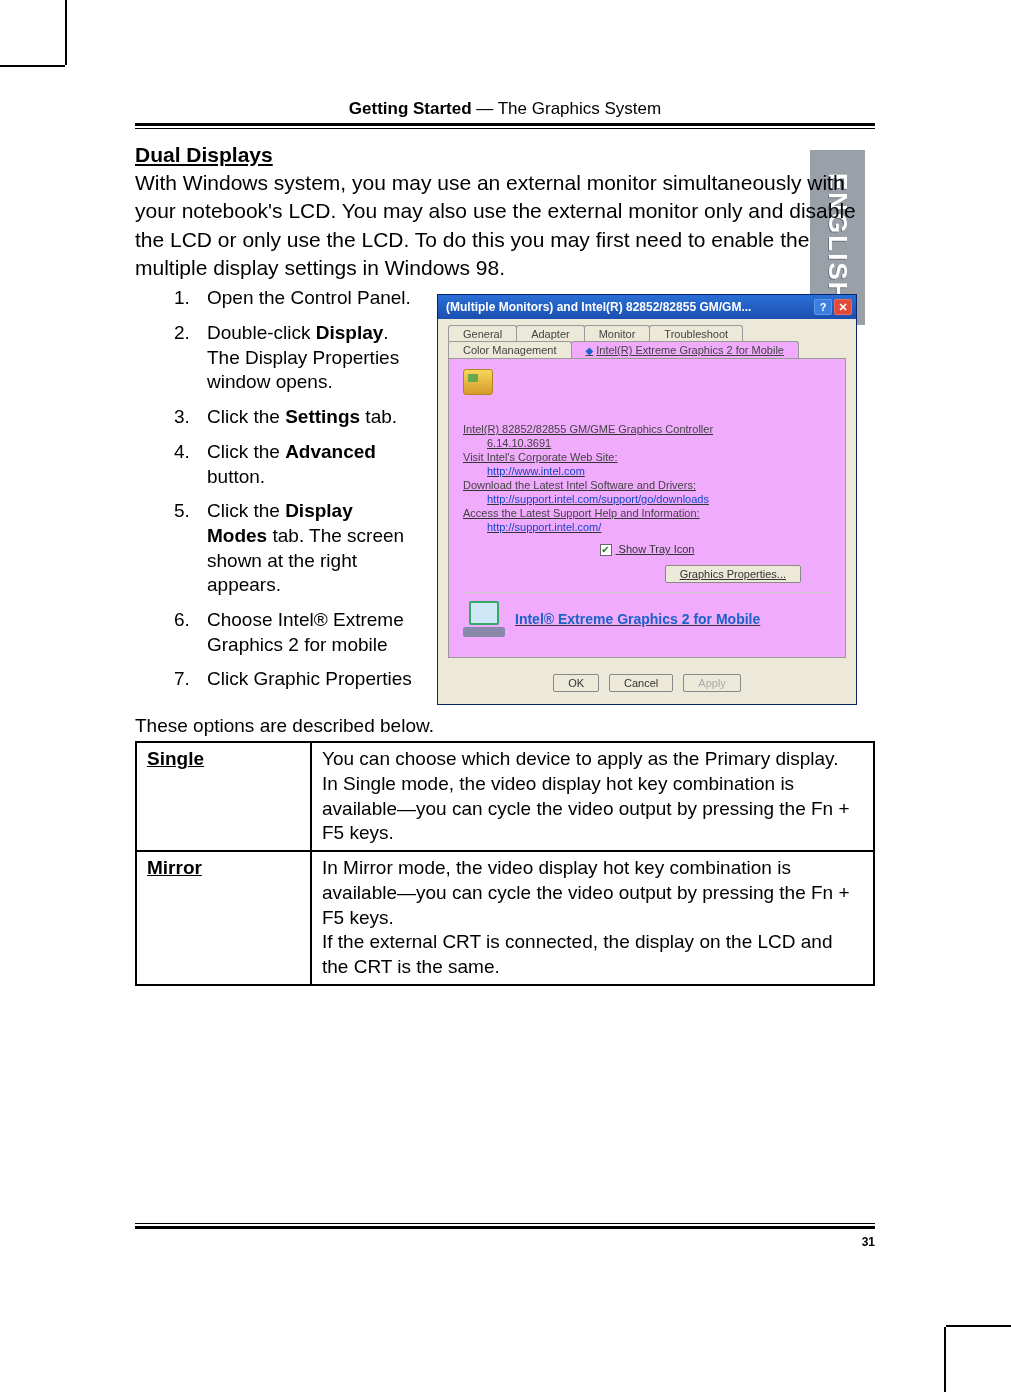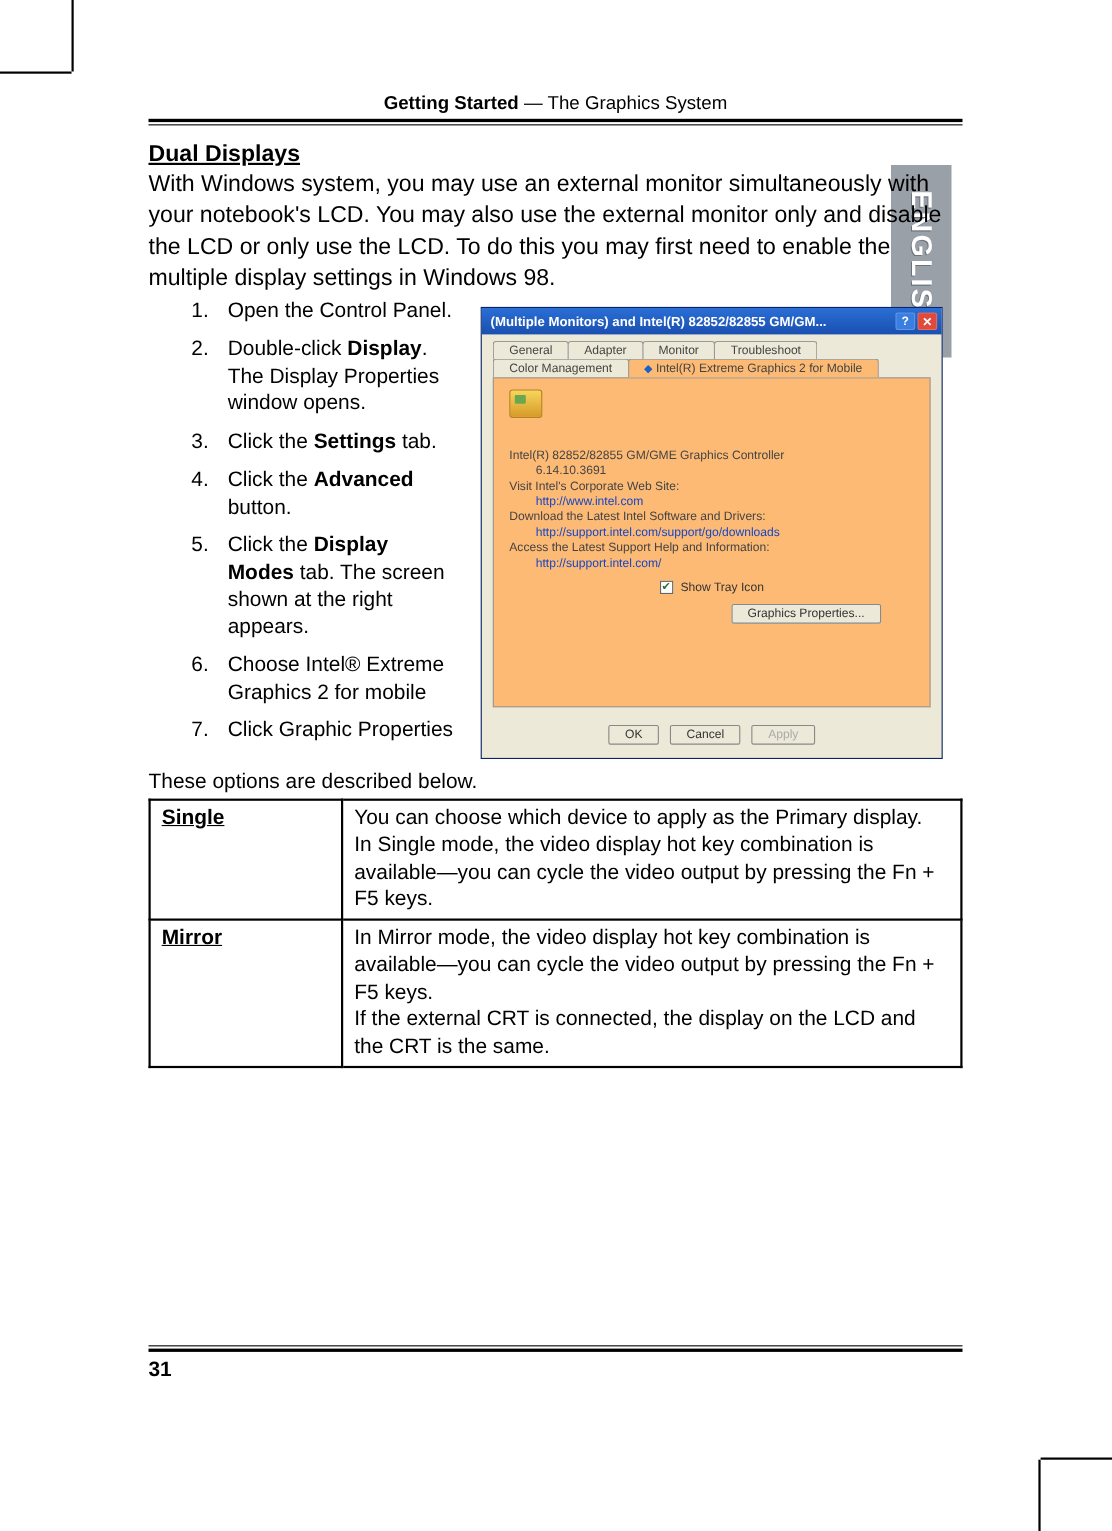--- a/index.html
+++ b/index.html
@@ -12,21 +12,21 @@
     color: #000;
   }
   .crop-tl-v { position: absolute; left: 65px; top: 0; width: 2px; height: 65px; background: #000; }
   .crop-tl-h { position: absolute; left: 0; top: 65px; width: 65px; height: 2px; background: #000; }
   .crop-br-v { position: absolute; right: 65px; bottom: 0; width: 2px; height: 65px; background: #000; }
   .crop-br-h { position: absolute; right: 0; bottom: 65px; width: 65px; height: 2px; background: #000; }
 
   .page {
     position: absolute;
     left: 135px;
-    top: 84px;
+    top: 99px;
     width: 740px;
   }
 
   .running-head {
     text-align: center;
     font-size: 17px;
     margin-bottom: 4px;
   }
   .running-head .bold { font-weight: bold; }
   .rule-thick { border: none; border-top: 3px solid #000; margin: 0 0 2px 0; }
@@ -113,31 +113,32 @@
   .tab {
     border: 1px solid #999; border-bottom: none;
     background: #ece9d8;
     padding: 2px 14px;
     font-size: 11px;
     border-radius: 3px 3px 0 0;
     margin-right: -1px;
     color: #444;
     position: relative;
   }
-  .tab.active { background: #fdba74; z-index: 2; }
+  .tab.active { background: #f0abfc; z-index: 2; text-decoration: underline; }
   .tab.secondrow { margin-top: -1px; }
   .tab .shield { color: #1a62c8; margin-right: 3px; font-size: 10px; }
 
   .tabpanel {
     margin: 0 10px 8px 10px;
     border: 1px solid #999;
-    background: #fdba74;
+    background: #f0abfc;
     padding: 10px 14px 14px 14px;
     min-height: 300px;
     position: relative;
+    text-decoration: underline;
   }
   .ticon {
     width: 30px; height: 26px;
     background: linear-gradient(#f7d65a,#d69a2a);
     border: 1px solid #b5831f;
     border-radius: 3px;
     margin-bottom: 28px;
     position: relative;
   }
   .ticon::after{
@@ -202,21 +203,21 @@
     font-weight: bold;
     text-decoration: underline;
   }
 
   .footer-area {
     position: absolute;
     left: 135px;
     width: 740px;
     top: 1223px;
   }
-  .page-num { text-align: left; font-weight: bold; font-size: 19px; margin-top: 6px; }
+  .page-num { text-align: right; font-weight: bold; font-size: 12px; margin-top: 6px; }
 </style>
 </head>
 <body>
 
 <div class="crop-tl-v"></div>
 <div class="crop-tl-h"></div>
 <div class="crop-br-v"></div>
 <div class="crop-br-h"></div>
 
 <div class="side-tab">
@@ -283,20 +284,27 @@
 
           <div class="row" style="text-align:center; margin-top:10px;">
             <span class="checkbox">✔</span>
             <span>Show Tray Icon</span>
           </div>
 
           <div class="gp-row">
             <span class="btn">Graphics Properties...</span>
           </div>
 
+          <div class="brand-row">
+            <div class="brand-icon">
+              <div class="mon"></div>
+                <div class="base"></div>
+            </div>
+            <div class="brand-text">Intel® Extreme Graphics 2 for Mobile</div>
+          </div>
         </div>
 
         <div class="dlg-footer">
           <span class="btn">OK</span>
           <span class="btn">Cancel</span>
           <span class="btn disabled">Apply</span>
         </div>
       </div>
     </div>
   </div>

